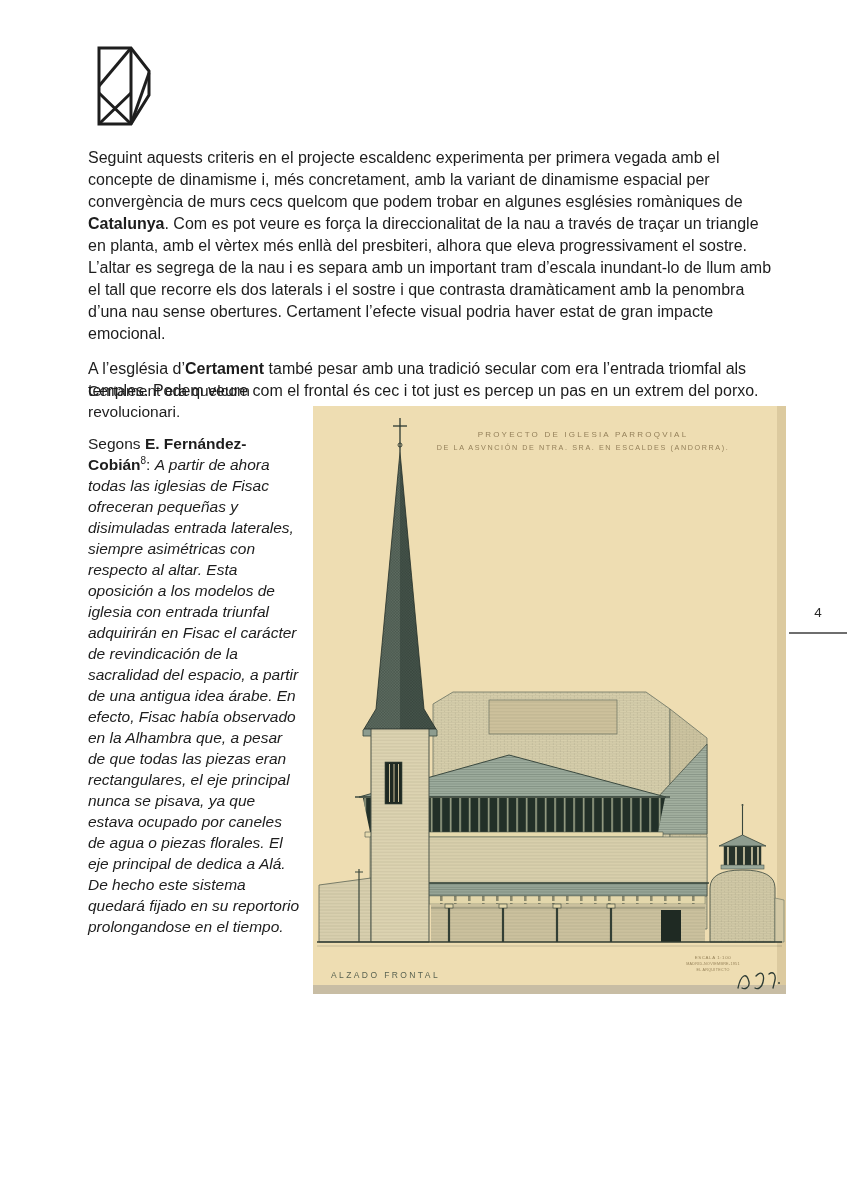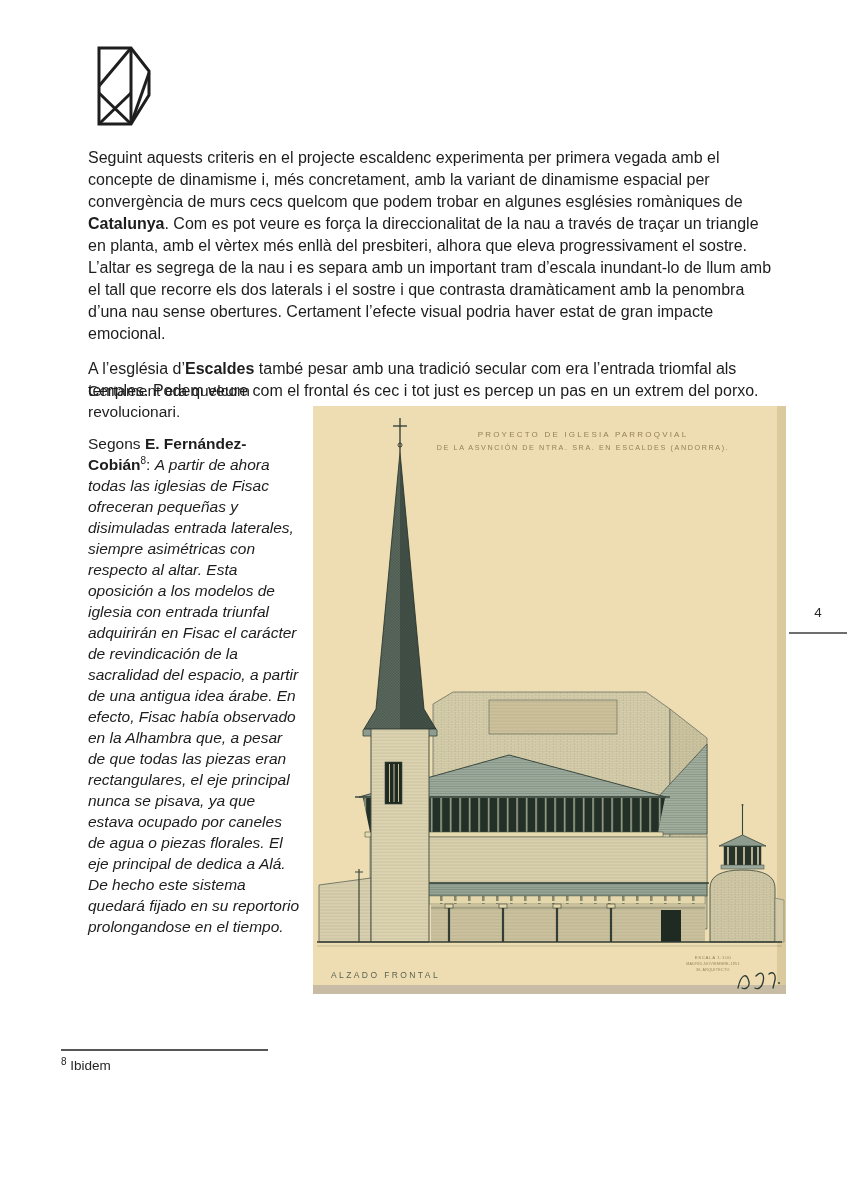--- a/index.html
+++ b/index.html
@@ -33,21 +33,21 @@
         <path d="M43,4 V80"></path>
         <path d="M11,42 L43,4"></path>
         <path d="M61,29 L43,80"></path>
         <path d="M11,49 L43,80 M11,80 L43,49"></path>
       </g>
     </svg>
   </div>
 
   <div class="body-text">
     <p><span>Seguint aquests criteris en el projecte escaldenc experimenta per primera vegada amb el concepte de dinamisme i, més concretament, amb la variant de dinamisme espacial per convergència de murs cecs quelcom que podem trobar en algunes esglésies romàniques de </span><b>Catalunya</b><span>. Com es pot veure es força la direccionalitat de la nau a través de traçar un triangle en planta, amb el vèrtex més enllà del presbiteri, alhora que eleva progressivament el sostre. L’altar es segrega de la nau i es separa amb un important tram d’escala inundant-lo de llum amb el tall que recorre els dos laterals i el sostre i que contrasta dramàticament amb la penombra d’una nau sense obertures. Certament l’efecte visual podria haver estat de gran impacte emocional.</span></p>
-    <p><span>A l’església d’</span><b>Escaldes</b><span> també pesar amb una tradició secular com era l’entrada triomfal als temples. Podem veure com el frontal és cec i tot just es percep un pas en un extrem del porxo.</span></p>
+    <p><span>A l’església d’</span><b>Certament</b><span> també pesar amb una tradició secular com era l’entrada triomfal als temples. Podem veure com el frontal és cec i tot just es percep un pas en un extrem del porxo.</span></p>
   </div>
 
   <div class="left-col">
     <p>Certament era quelcom revolucionari.</p>
     <p><span>Segons </span><b>E. Fernández-Cobián</b><sup>8</sup><span>: </span><i>A partir de ahora todas las iglesias de Fisac ofreceran pequeñas y disimuladas entrada laterales, siempre asimétricas con respecto al altar. Esta oposición a los modelos de iglesia con entrada triunfal adquirirán en Fisac el carácter de revindicación de la sacralidad del espacio, a partir de una antigua idea árabe. En efecto, Fisac había observado en la Alhambra que, a pesar de que todas las piezas eran rectangulares, el eje principal nunca se pisava, ya que estava ocupado por caneles de agua o piezas florales. El eje principal de dedica a Alá. De hecho este sistema quedará fijado en su reportorio prolongandose en el tiempo.</i></p>
   </div>
 
   <div class="figure">
     <svg viewBox="0 0 473 588" xmlns="http://www.w3.org/2000/svg">
       <defs>
@@ -195,18 +195,14 @@
         <text class="fig-label" x="400" y="559" text-anchor="middle" font-size="3.7" letter-spacing="0.3" fill="#97835a">MADRID-NOVIEMBRE-1951</text>
         <text class="fig-label" x="400" y="564.5" text-anchor="middle" font-size="3.7" letter-spacing="0.3" fill="#97835a">EL ARQUITECTO</text>
       </g>
       <path d="M425,582 c3,-14 9,-16 11,-6 c1,5 -4,8 -7,6 M443,570 c5,-6 9,-2 7,6 c-1,5 -5,8 -8,6 M456,568 c4,-3 7,0 6,6 l-2,8" fill="none" stroke="#2c3a33" stroke-width="1.3" stroke-linecap="round"></path>
       <circle cx="466" cy="577" r="0.9" fill="#2c3a33"></circle>
     </svg>
   </div>
 
   <div class="page-number">4</div>
 
-  <div class="footnote">
-    <sup>8</sup>
-    <span>Ibidem</span>
-  </div>
 
 </div>
 
 </body></html>

